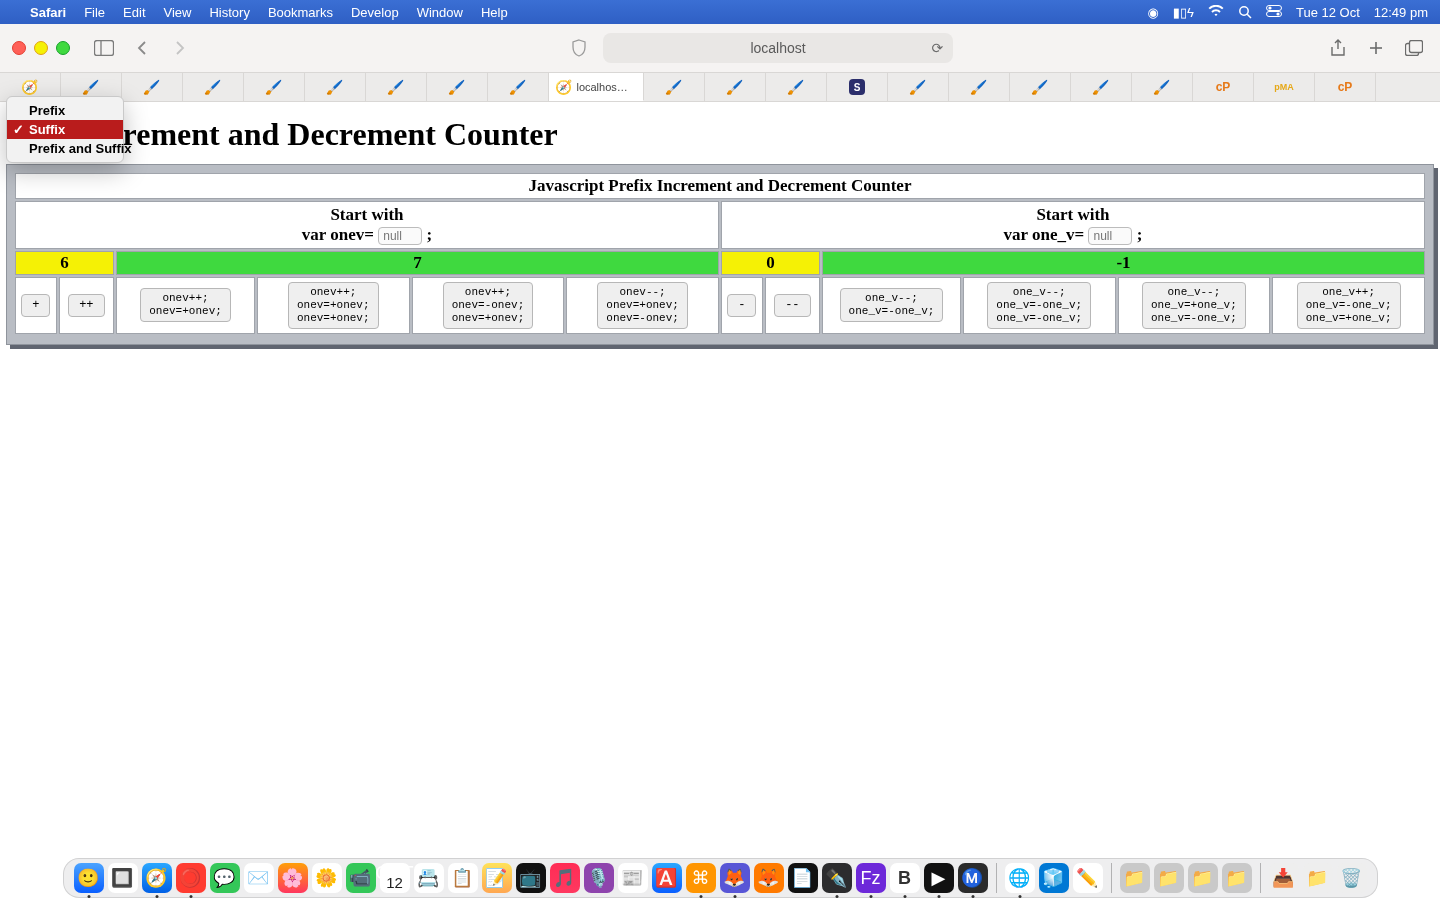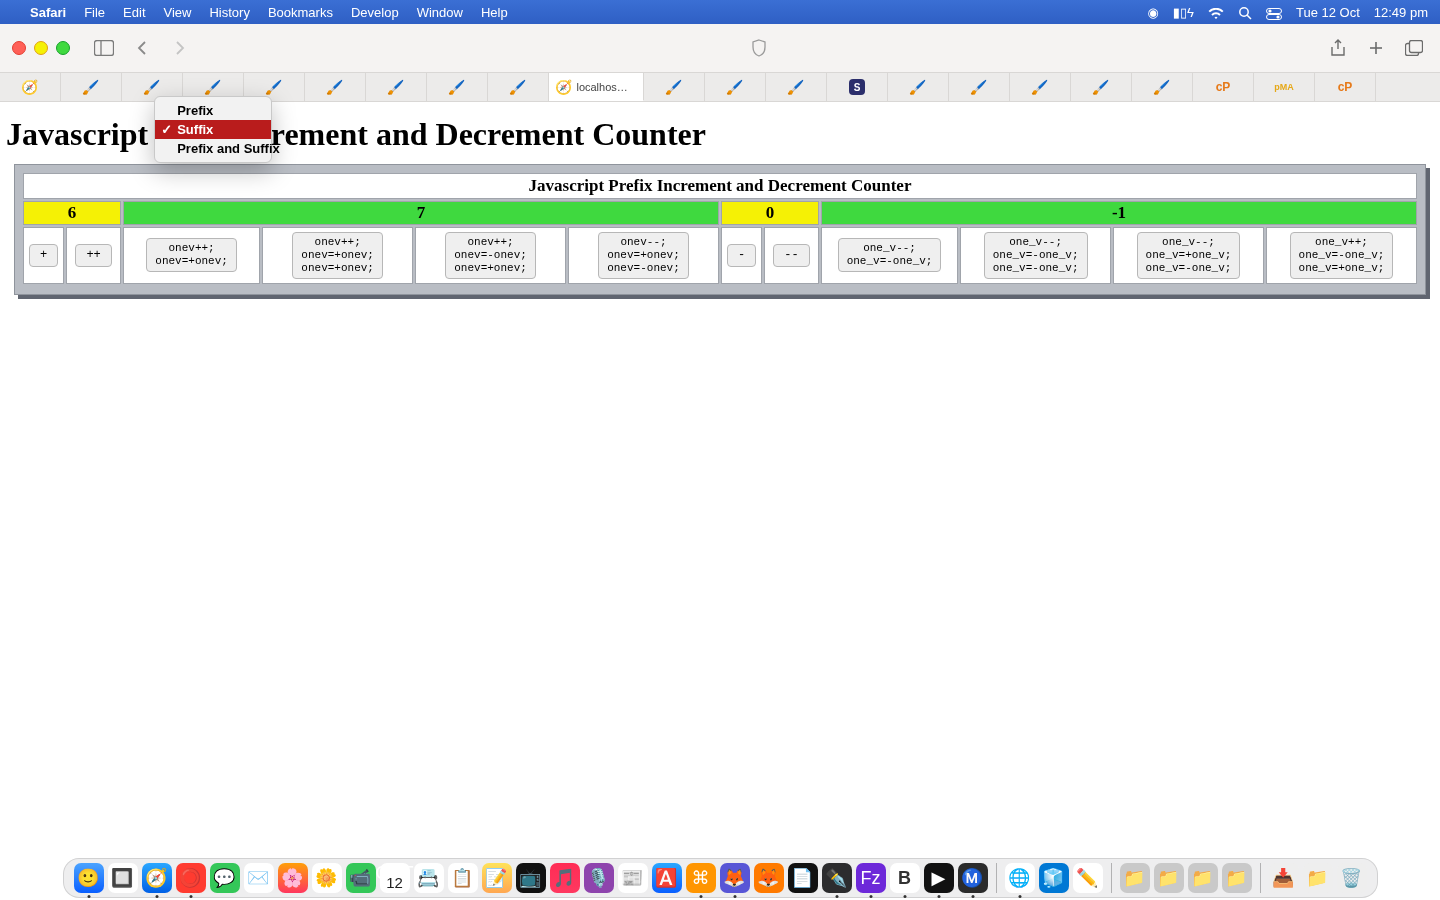--- a/index.html
+++ b/index.html
@@ -1,20 +1,20 @@
 <!DOCTYPE html>
 <html><head>
 <meta charset="utf-8">
 <style>
   html, body { margin: 0; padding: 0; font-family: -apple-system, BlinkMacSystemFont, "Helvetica Neue", Arial, sans-serif; background: #ffffff; }
   body { width: 1440px; height: 900px; overflow: hidden; position: relative; }
 
   
   .menu-bar { height: 24px; background: linear-gradient(#3b6fd4,#2f5fc4); color: #fff; display: flex; align-items: center; font-size: 13px; padding: 0 12px; justify-content: space-between; }
-  .menu-left, .menu-right { display: flex; align-items: flex-end; gap: 18px; }
+  .menu-left, .menu-right { display: flex; align-items: flex-start; gap: 18px; }
   .menu-right { gap: 14px; }
   .menu-bar .apple { font-size: 15px; }
   .menu-item { white-space: nowrap; }
   .menu-bar strong { font-weight: 600; }
 
   
   .toolbar { height: 48px; background: #f5f3f2; border-bottom: 1px solid #d9d7d5; display: flex; align-items: center; padding: 0 12px; gap: 10px; }
   .traffic { display: flex; gap: 8px; margin-right: 10px; }
   .tl { width: 12px; height: 12px; border-radius: 50%; }
   .tl.red { background: #ff5f57; border: 0.5px solid #e33e32; }
@@ -43,21 +43,21 @@
 
   .sel-wrap { position: relative; display:inline-block; }
   .sel-box { display:inline-flex; align-items:center; background:#fff; border:1px solid #1c6fe0; height:24px; font-size:13px; font-family:-apple-system,Arial,sans-serif; border-radius:4px; padding:0 4px; gap:4px; }
   .sel-box .arrows { background:#1c6fe0; color:#fff; width:16px; height:18px; border-radius:3px; display:flex; flex-direction:column; align-items:center; justify-content:center; font-size:7px; line-height:7px; }
   .dropdown { position:absolute; top:-20px; left:0; background:#f2f2f2; border:1px solid #c9c9c9; border-radius:6px; box-shadow:0 8px 24px rgba(0,0,0,.25); width:116px; font-size:13px; font-family:-apple-system,Arial,sans-serif; padding:4px 0; z-index:50; }
   .dd-item { padding:2px 12px 2px 22px; position:relative; white-space:nowrap; }
   .dd-item.sel { background:#b91c1c; color:#fff; }
   .dd-item.sel::before { content:"✓"; position:absolute; left:6px; }
 
   
-  .frame { margin: 0 8px; background:#b9bdc4; padding:6px 6px 8px 6px; border:1px solid #8f949c; box-shadow: 4px 4px 0 #606570; }
+  .frame { margin: 0 0; background:#b9bdc4; padding:6px 6px 8px 6px; border:1px solid #8f949c; box-shadow: 4px 4px 0 #606570; }
   table.main { width:100%; border-collapse:separate; border-spacing:2px; background:#b9bdc4; }
   table.main th, table.main td { background:#fff; border:1px solid #a0a4ab; font-family: "Times New Roman", serif; }
   table.main th { font-weight:bold; font-size:17px; padding:2px 4px; text-align:center; }
   .fullrow th { font-size:18px; }
   .startrow td { font-size:17px; font-weight:bold; text-align:center; padding:3px 4px; }
   .val-input { font-family:-apple-system,Arial,sans-serif; font-size:12px; width:34px; height:16px; border:1px solid #bcbcbc; border-radius:4px; background:#fafafa; text-align:left; padding:0 4px; color:#777; }
   .numcell { font-weight:bold; font-size:17px; text-align:center; }
   .yellow { background:#f5f105 !important; }
   .green { background:#3fd93f !important; }
   .btnrow td { text-align:center; padding:4px 3px; vertical-align:middle; }
@@ -139,20 +139,24 @@
       <svg width="12" height="16" viewBox="0 0 12 16">
         <polyline points="3,2 9,8 3,14" fill="none" stroke="#c4c4c4" stroke-width="1.8"></polyline>
       </svg>
     </div>
   <div style="flex:1"></div>
   <div class="tb-btn">
       <svg width="16" height="18" viewBox="0 0 16 18">
         <path d="M8 1 14 3v5c0 5-3 8-6 9-3-1-6-4-6-9V3Z" fill="none" stroke="#9a9a9a" stroke-width="1.3"></path>
       </svg>
     </div>
+  <div class="addr">
+    <span>localhost</span>
+    <span class="reload">⟳</span>
+  </div>
   <div style="flex:1"></div>
   <div class="tb-right">
     <div class="tb-btn">
         <svg width="16" height="18" viewBox="0 0 16 18">
           <path d="M8 1v9M5 4l3-3 3 3M2 8v8h12V8" fill="none" stroke="#6b6b6b" stroke-width="1.4"></path>
         </svg>
       </div>
     <div class="tb-btn">
         <svg width="16" height="16" viewBox="0 0 16 16">
           <line x1="8" y1="2" x2="8" y2="14" stroke="#6b6b6b" stroke-width="1.6"></line>
@@ -233,41 +237,58 @@
   <div class="tab">
       <span class="pma">pMA</span>
     </div>
   <div class="tab">
       <span class="cp">cP</span>
     </div>
 </div>
 
 <div class="page">
   <h1 class="page-title">
-    <span>Javascript</span>
     <span class="sel-wrap">
       <span class="sel-box">
         <span style="visibility:hidden">Suffix</span>
         <span class="arrows">▲<br>▼</span>
       </span>
       <div class="dropdown">
         <div class="dd-item">Prefix</div>
         <div class="dd-item sel">Suffix</div>
         <div class="dd-item">Prefix and Suffix</div>
       </div>
     </span>
     <span>Increment and Decrement Counter</span>
   </h1>
 
   <div class="frame">
     <table class="main">
       <tbody>
           <tr class="fullrow">
             <th colspan="12">Javascript Prefix Increment and Decrement Counter</th>
           </tr>
+      <tr class="startrow">
+        <td colspan="6">
+          <div>Start with</div>
+          <div>
+            <span>var onev=</span>
+            <input class="val-input" value="null" style="">
+            <span>;</span>
+          </div>
+        </td>
+        <td colspan="6">
+          <div>Start with</div>
+          <div>
+            <span>var one_v=</span>
+            <input class="val-input" value="null" style="">
+            <span>;</span>
+          </div>
+        </td>
+      </tr>
       <tr>
         <td colspan="2" class="numcell yellow">6</td>
         <td colspan="4" class="numcell green">7</td>
         <td colspan="2" class="numcell yellow">0</td>
         <td colspan="4" class="numcell green">-1</td>
       </tr>
       <tr class="btnrow">
         <td style="width:3%"><button class="op sm">+</button></td>
         <td style="width:4%"><button class="op sm">++</button></td>
         <td style="width:10%"><button class="op">onev++;

